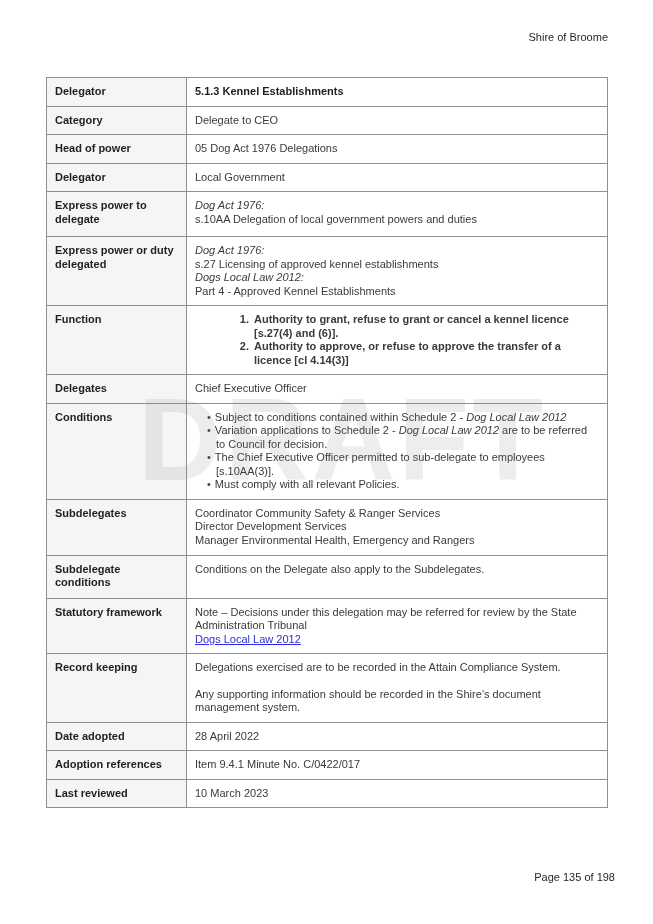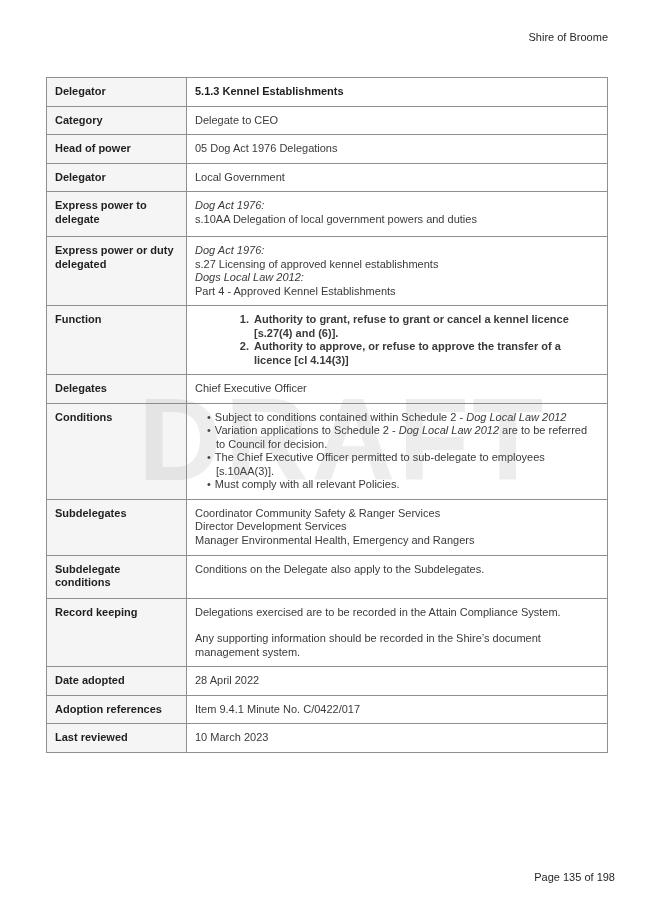--- a/index.html
+++ b/index.html
@@ -116,20 +116,27 @@
           <div>Coordinator Community Safety &amp; Ranger Services</div>
           <div>Director Development Services</div>
           <div>Manager Environmental Health, Emergency and Rangers</div>
         </td>
       </tr>
       <tr class="h43">
         <td class="label-cell">Subdelegate conditions</td>
         <td class="value-cell">Conditions on the Delegate also apply to the Subdelegates.</td>
       </tr>
       <tr class="h55">
+        <td class="label-cell">Statutory framework</td>
+        <td class="value-cell">
+          <div>Note – Decisions under this delegation may be referred for review by the State Administration Tribunal</div>
+          <div><a class="doc-link">Dogs Local Law 2012</a></div>
+        </td>
+      </tr>
+      <tr class="h55">
         <td class="label-cell">Record keeping</td>
         <td class="value-cell">
           <div>Delegations exercised are to be recorded in the Attain Compliance System.</div>
           <div class="para-gap">Any supporting information should be recorded in the Shire’s document management system.</div>
         </td>
       </tr>
       <tr>
         <td class="label-cell">Date adopted</td>
         <td class="value-cell">28 April 2022</td>
       </tr>

